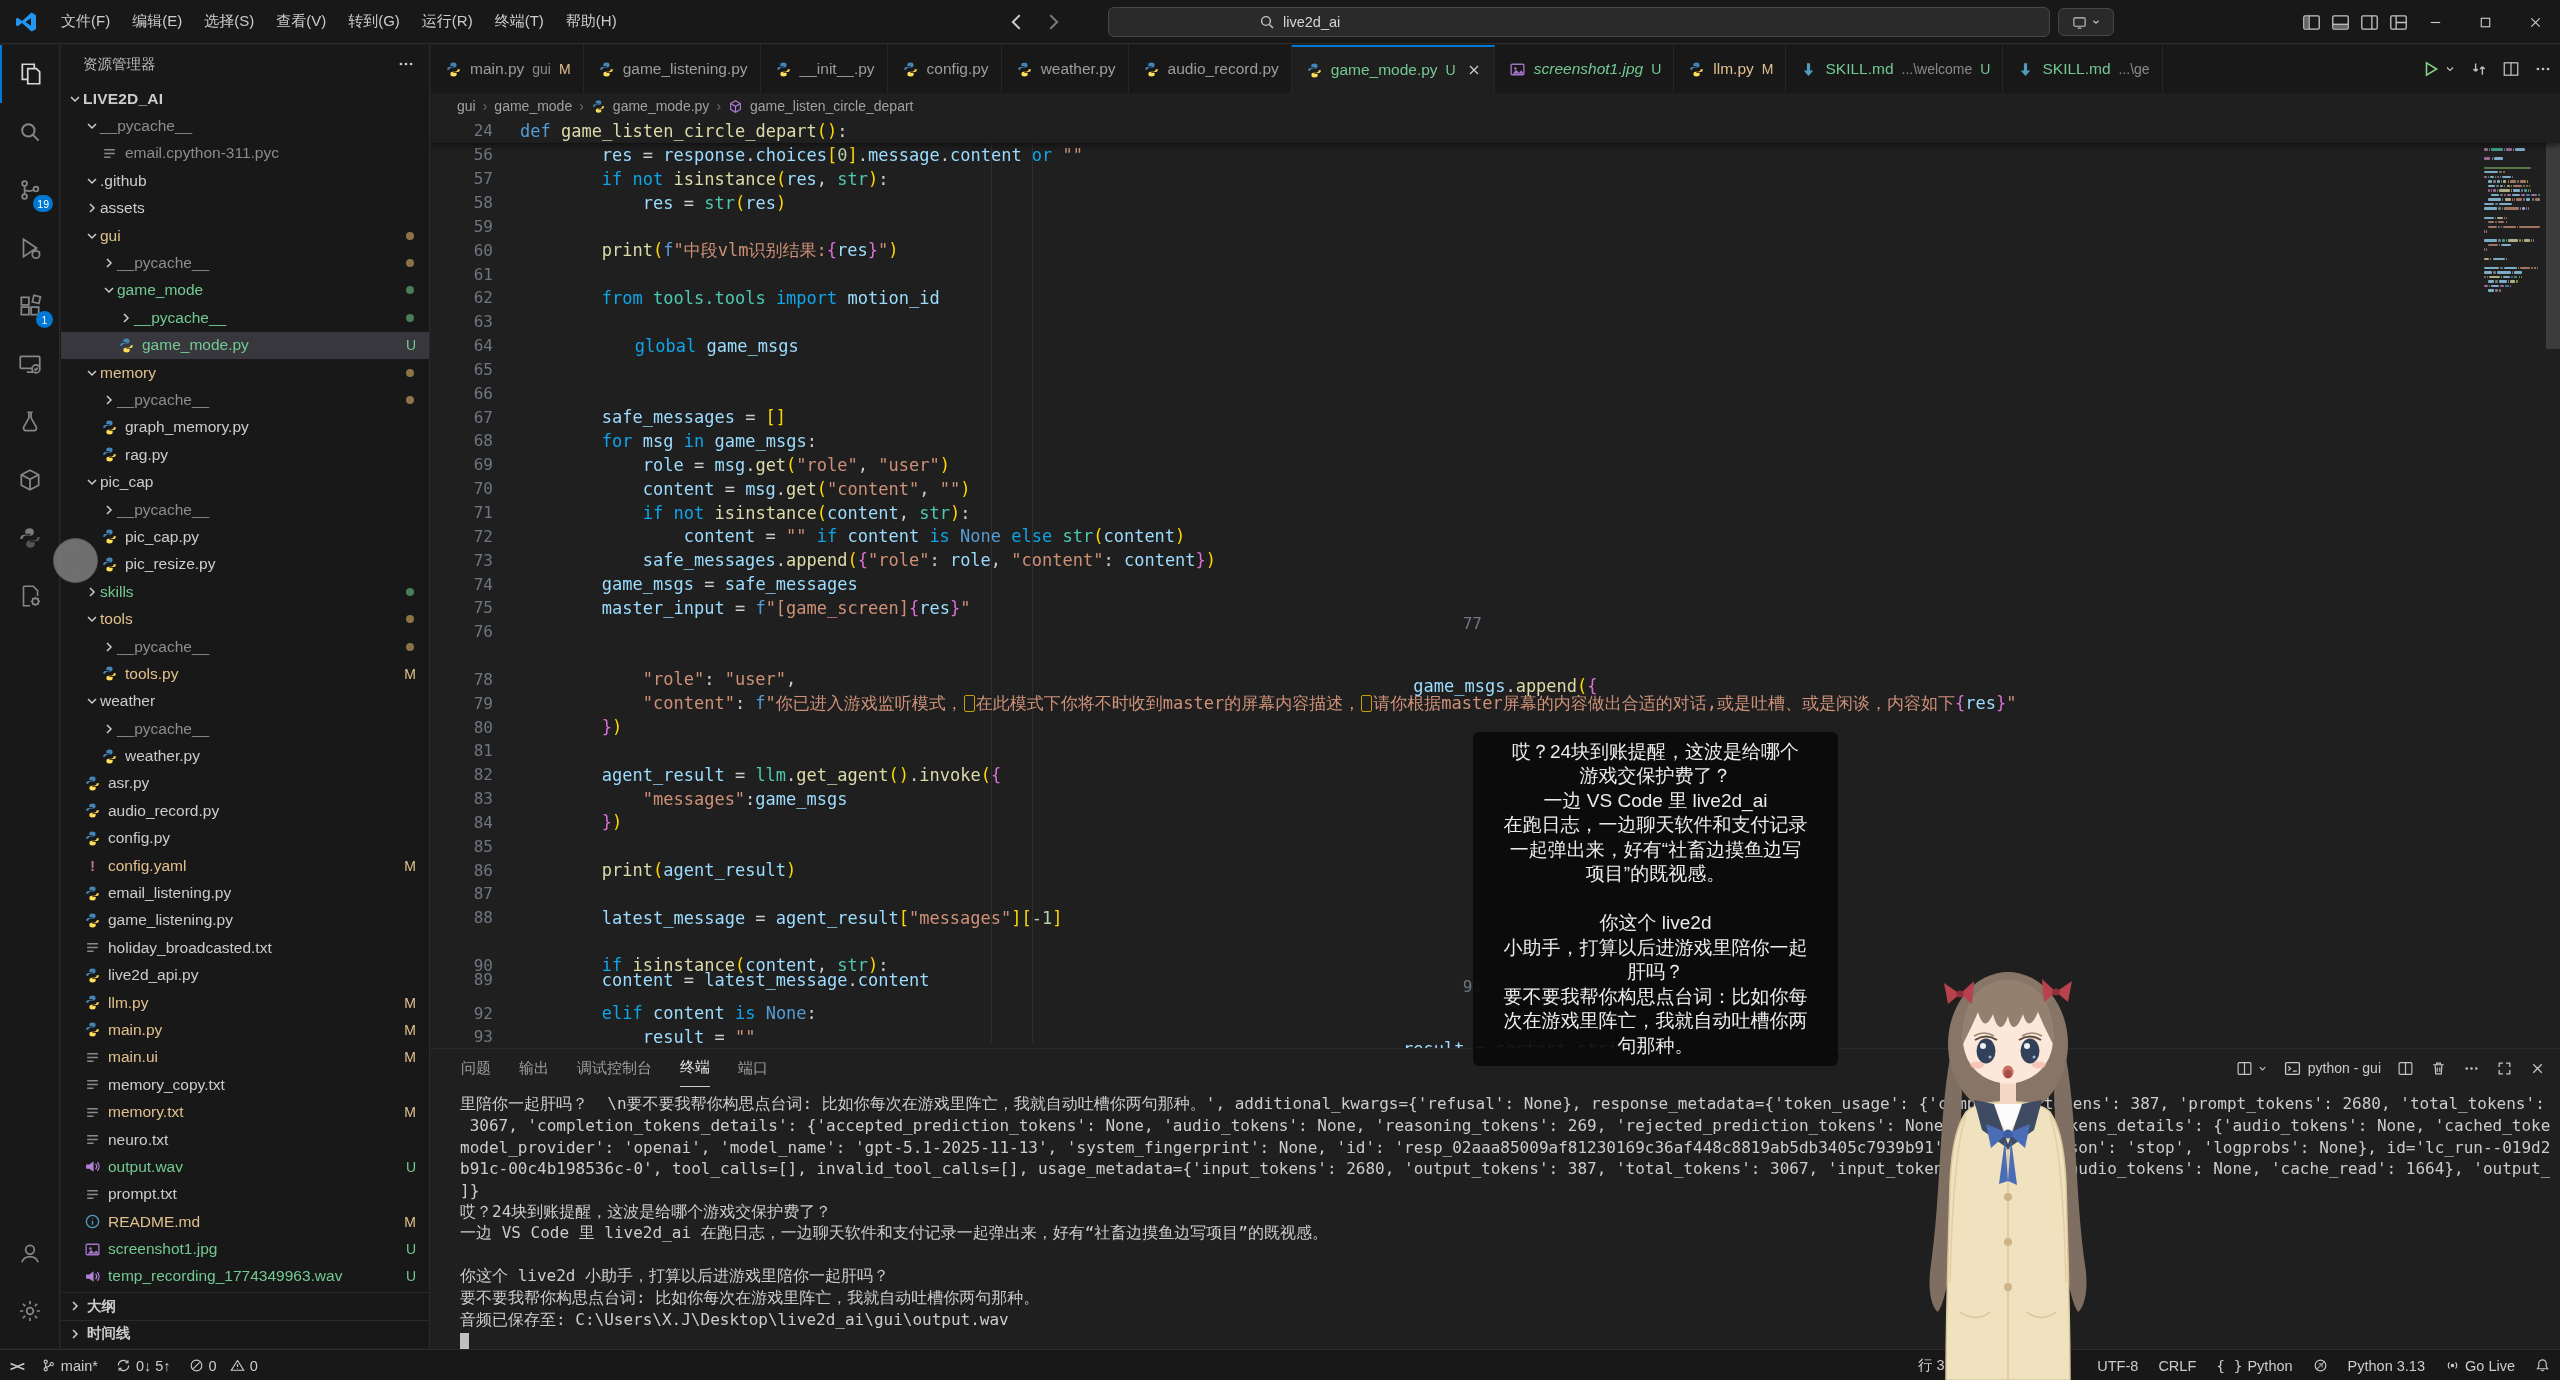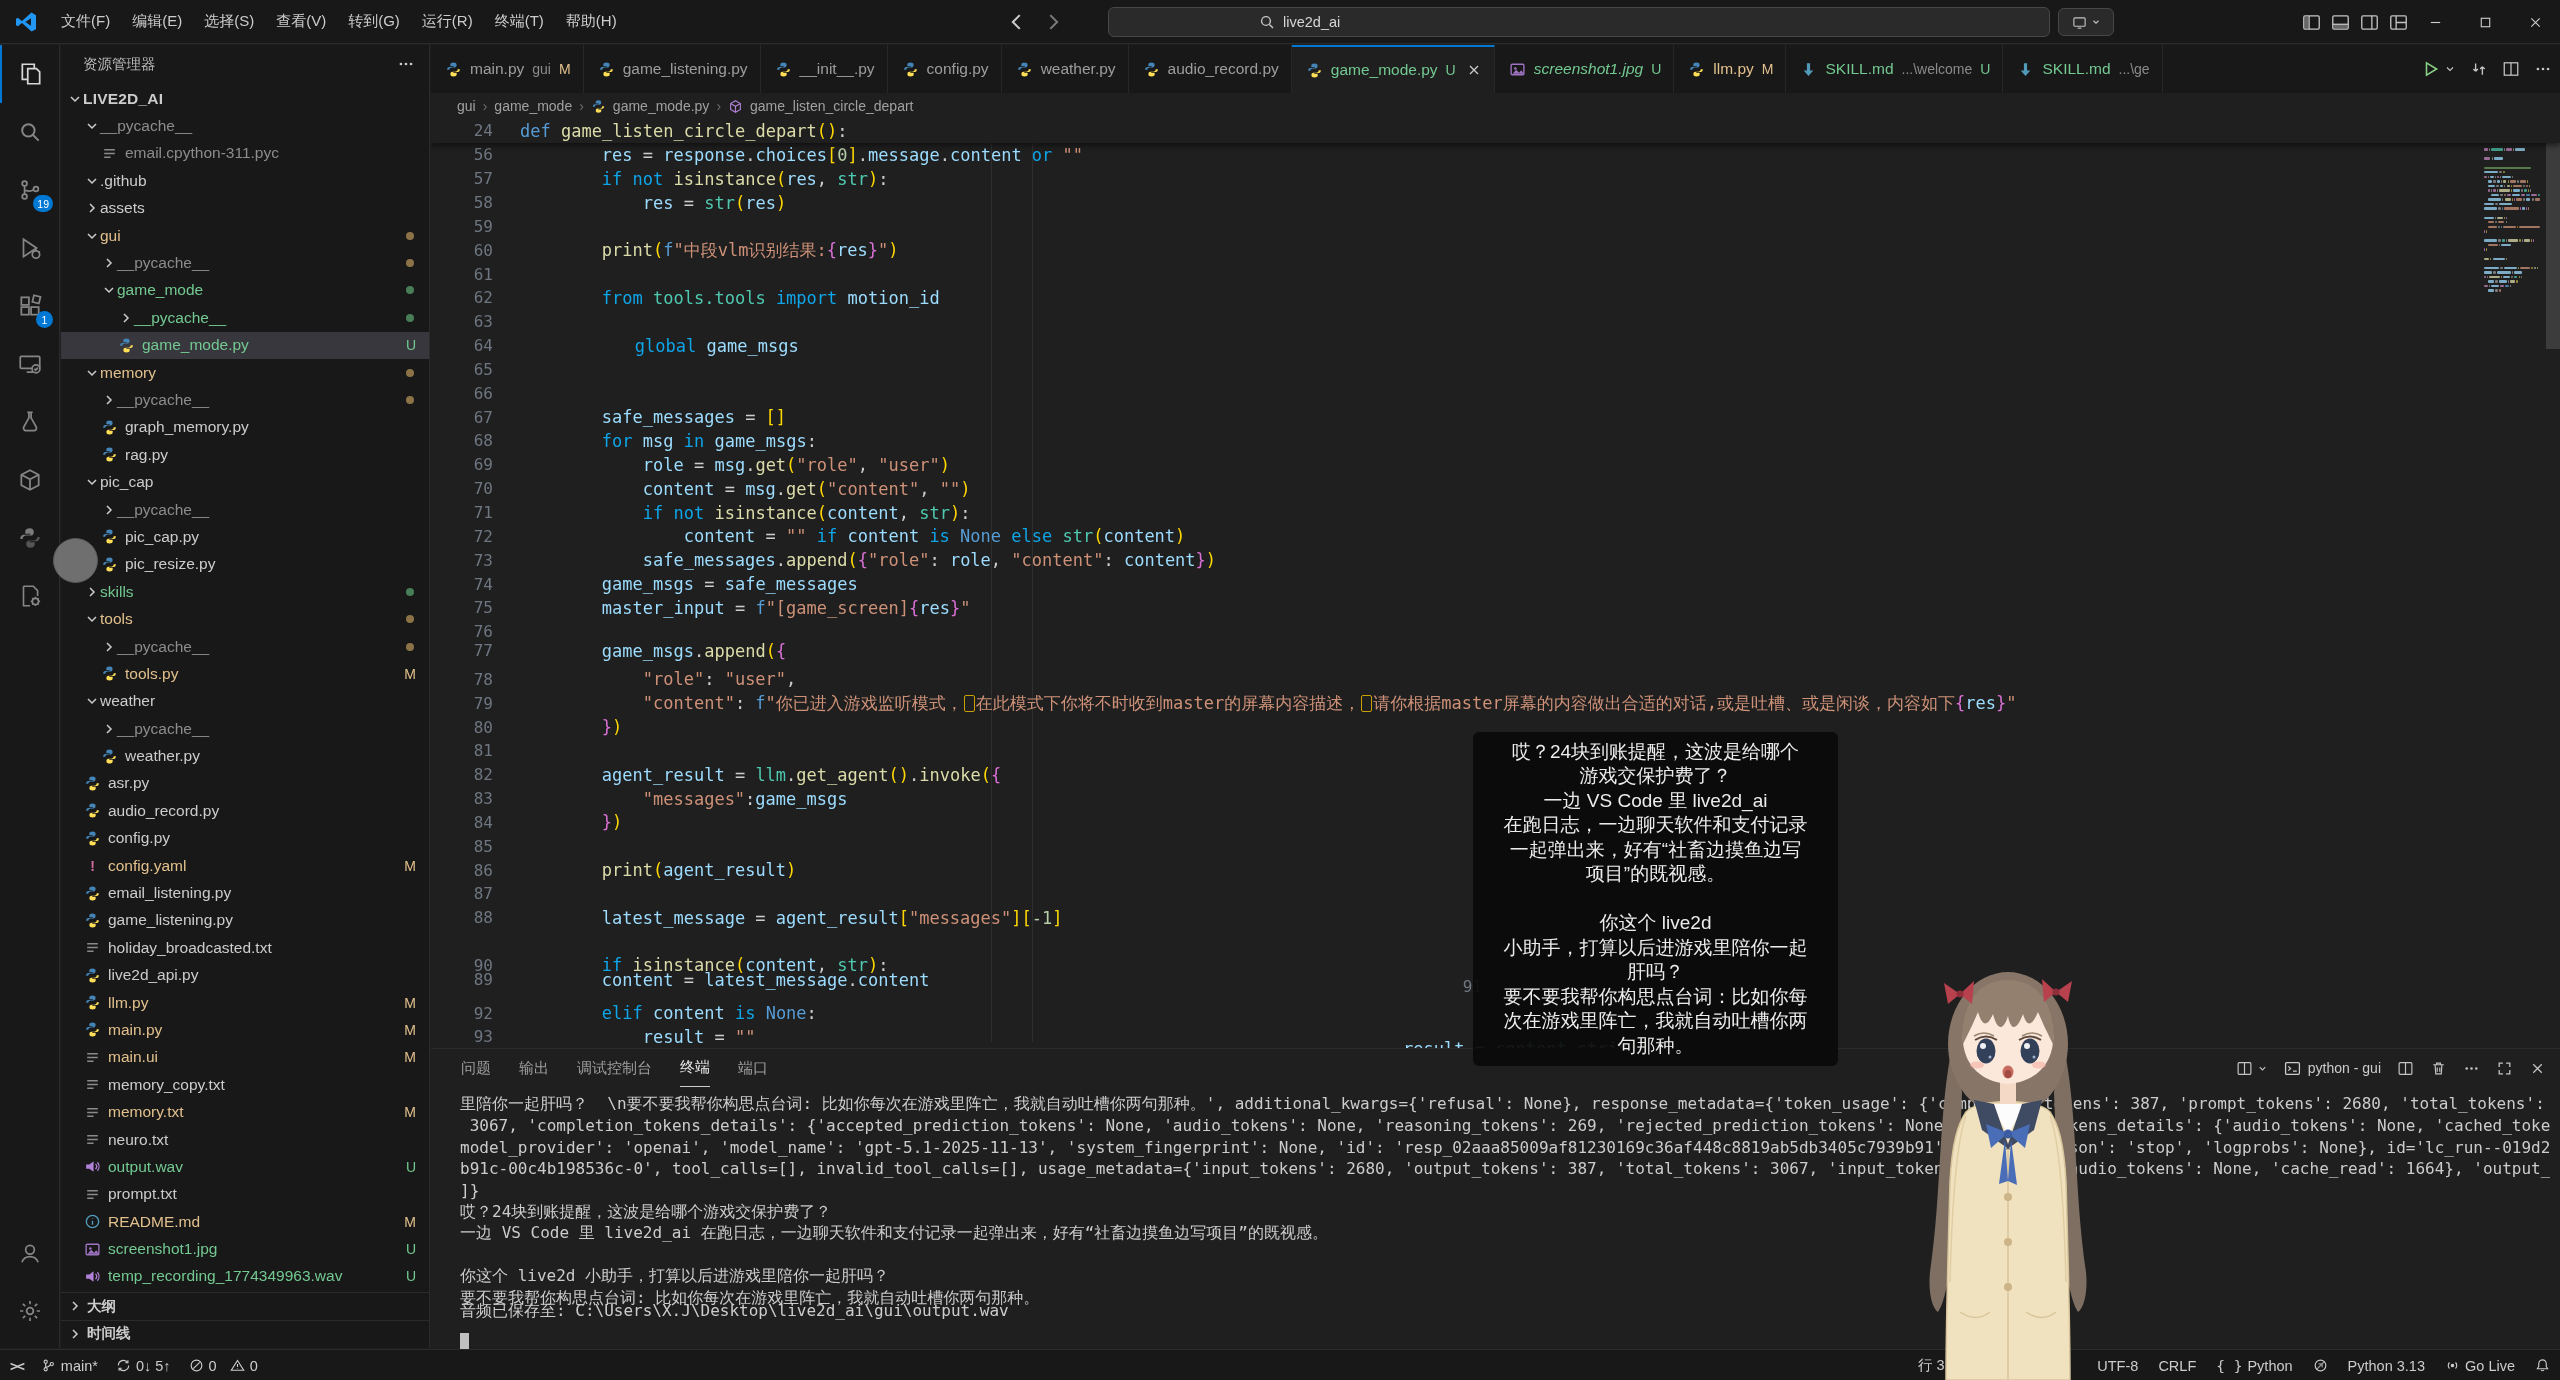--- a/index.html
+++ b/index.html
@@ -944,21 +944,21 @@
         <div class="cline" style="top: 286.24px; width: 2040px;"><span class="ln">67</span><span class="ct" style="padding-left: 81.84px;"><span class="v">safe_messages</span><span class="p"> = </span><span class="pb">[]</span></span></div>
         <div class="cline" style="top: 310.08px; width: 2040px;"><span class="ln">68</span><span class="ct" style="padding-left: 81.84px;"><span class="k">for</span><span class="p"> </span><span class="v">msg</span><span class="p"> </span><span class="k">in</span><span class="p"> </span><span class="v">game_msgs</span><span class="p">:</span></span></div>
         <div class="cline" style="top: 333.92px; width: 2040px;"><span class="ln">69</span><span class="ct" style="padding-left: 122.76px;"><span class="v">role</span><span class="p"> = </span><span class="v">msg</span><span class="p">.</span><span class="f">get</span><span class="pb">(</span><span class="s">"role"</span><span class="p">, </span><span class="s">"user"</span><span class="pb">)</span></span></div>
         <div class="cline" style="top: 357.76px; width: 2040px;"><span class="ln">70</span><span class="ct" style="padding-left: 122.76px;"><span class="v">content</span><span class="p"> = </span><span class="v">msg</span><span class="p">.</span><span class="f">get</span><span class="pb">(</span><span class="s">"content"</span><span class="p">, </span><span class="s">""</span><span class="pb">)</span></span></div>
         <div class="cline" style="top: 381.6px; width: 2040px;"><span class="ln">71</span><span class="ct" style="padding-left: 122.76px;"><span class="k">if</span><span class="p"> </span><span class="k">not</span><span class="p"> </span><span class="f">isinstance</span><span class="pb">(</span><span class="v">content</span><span class="p">, </span><span class="t">str</span><span class="pb">)</span><span class="p">:</span></span></div>
         <div class="cline" style="top: 405.44px; width: 2040px;"><span class="ln">72</span><span class="ct" style="padding-left: 163.68px;"><span class="v">content</span><span class="p"> = </span><span class="s">""</span><span class="k"> if </span><span class="v">content</span><span class="k"> is </span><span class="d">None</span><span class="k"> else </span><span class="t">str</span><span class="pb">(</span><span class="v">content</span><span class="pb">)</span></span></div>
         <div class="cline" style="top: 429.28px; width: 2040px;"><span class="ln">73</span><span class="ct" style="padding-left: 122.76px;"><span class="v">safe_messages</span><span class="p">.</span><span class="f">append</span><span class="pb">(</span><span class="fb">{</span><span class="s">"role"</span><span class="p">: </span><span class="v">role</span><span class="p">, </span><span class="s">"content"</span><span class="p">: </span><span class="v">content</span><span class="fb">}</span><span class="pb">)</span></span></div>
         <div class="cline" style="top: 453.12px; width: 2040px;"><span class="ln">74</span><span class="ct" style="padding-left: 81.84px;"><span class="v">game_msgs</span><span class="p"> = </span><span class="v">safe_messages</span></span></div>
         <div class="cline" style="top: 476.96px; width: 2040px;"><span class="ln">75</span><span class="ct" style="padding-left: 81.84px;"><span class="v">master_input</span><span class="p"> = </span><span class="d">f</span><span class="s">"[game_screen]</span><span class="fb">{</span><span class="v">res</span><span class="fb">}</span><span class="s">"</span></span></div>
         <div class="cline" style="top: 500.8px; width: 2040px;"><span class="ln">76</span><span class="ct" style="padding-left: 0px;"></span></div>
-        <div class="cline" style="top: 520px; width: 2040px;"><span class="ln">77</span><span class="ct" style="padding-left: 81.84px;"><span class="v">game_msgs</span><span class="p">.</span><span class="f">append</span><span class="pb">(</span><span class="fb">{</span></span></div>
+        <div class="cline" style="top: 495px; width: 2040px; flex-direction: column;"><span class="ln">77</span><span class="ct" style="padding-left: 81.84px;"><span class="v">game_msgs</span><span class="p">.</span><span class="f">append</span><span class="pb">(</span><span class="fb">{</span></span></div>
         <div class="cline" style="top: 548.48px; width: 2040px;"><span class="ln">78</span><span class="ct" style="padding-left: 122.76px;"><span class="s">"role"</span><span class="p">: </span><span class="s">"user"</span><span class="p">,</span></span></div>
         <div class="cline" style="top: 572.32px; width: 2040px;"><span class="ln">79</span><span class="ct" style="padding-left: 122.76px;"><span class="s">"content"</span><span class="p">: </span><span class="d">f</span><span class="s">"你已进入游戏监听模式，</span><span class="u"></span><span class="s">在此模式下你将不时收到master的屏幕内容描述，</span><span class="u"></span><span class="s">请你根据master屏幕的内容做出合适的对话,或是吐槽、或是闲谈，内容如下</span><span class="fb">{</span><span class="v">res</span><span class="fb">}</span><span class="s">"</span></span></div>
         <div class="cline" style="top: 596.16px; width: 2040px;"><span class="ln">80</span><span class="ct" style="padding-left: 81.84px;"><span class="fb">}</span><span class="pb">)</span></span></div>
         <div class="cline" style="top: 620px; width: 2040px;"><span class="ln">81</span><span class="ct" style="padding-left: 0px;"></span></div>
         <div class="cline" style="top: 643.84px; width: 2040px;"><span class="ln">82</span><span class="ct" style="padding-left: 81.84px;"><span class="v">agent_result</span><span class="p"> = </span><span class="t">llm</span><span class="p">.</span><span class="f">get_agent</span><span class="pb">()</span><span class="p">.</span><span class="f">invoke</span><span class="pb">(</span><span class="fb">{</span></span></div>
         <div class="cline" style="top: 667.68px; width: 2040px;"><span class="ln">83</span><span class="ct" style="padding-left: 122.76px;"><span class="s">"messages"</span><span class="p">:</span><span class="v">game_msgs</span></span></div>
         <div class="cline" style="top: 691.52px; width: 2040px;"><span class="ln">84</span><span class="ct" style="padding-left: 81.84px;"><span class="fb">}</span><span class="pb">)</span></span></div>
         <div class="cline" style="top: 715.36px; width: 2040px;"><span class="ln">85</span><span class="ct" style="padding-left: 0px;"></span></div>
         <div class="cline" style="top: 739.2px; width: 2040px;"><span class="ln">86</span><span class="ct" style="padding-left: 81.84px;"><span class="f">print</span><span class="pb">(</span><span class="v">agent_result</span><span class="pb">)</span></span></div>
         <div class="cline" style="top: 763.04px; width: 2040px;"><span class="ln">87</span><span class="ct" style="padding-left: 0px;"></span></div>
@@ -1234,21 +1234,21 @@
         <div class="tline" style="top: 0px;">里陪你一起肝吗？  \n要不要我帮你构思点台词: 比如你每次在游戏里阵亡，我就自动吐槽你两句那种。', additional_kwargs={'refusal': None}, response_metadata={'token_usage': {'completion_tokens': 387, 'prompt_tokens': 2680, 'total_tokens':</div>
         <div class="tline" style="top: 21.6px;"> 3067, 'completion_tokens_details': {'accepted_prediction_tokens': None, 'audio_tokens': None, 'reasoning_tokens': 269, 'rejected_prediction_tokens': None}, 'prompt_tokens_details': {'audio_tokens': None, 'cached_tokens': 1664}}, '</div>
         <div class="tline" style="top: 43.2px;">model_provider': 'openai', 'model_name': 'gpt-5.1-2025-11-13', 'system_fingerprint': None, 'id': 'resp_02aaa85009af81230169c36af448c8819ab5db3405c7939b91', 'finish_reason': 'stop', 'logprobs': None}, id='lc_run--019d2359-b792-73d3-</div>
         <div class="tline" style="top: 64.8px;">b91c-00c4b198536c-0', tool_calls=[], invalid_tool_calls=[], usage_metadata={'input_tokens': 2680, 'output_tokens': 387, 'total_tokens': 3067, 'input_token_details': {'audio_tokens': None, 'cache_read': 1664}, 'output_token_details': {'reasoning': 269}})</div>
         <div class="tline" style="top: 86.4px;">]}</div>
         <div class="tline" style="top: 108px;">哎？24块到账提醒，这波是给哪个游戏交保护费了？</div>
         <div class="tline" style="top: 129.6px;">一边 VS Code 里 live2d_ai 在跑日志，一边聊天软件和支付记录一起弹出来，好有“社畜边摸鱼边写项目”的既视感。</div>
         <div class="tline" style="top: 151.2px;"></div>
         <div class="tline" style="top: 172.8px;">你这个 live2d 小助手，打算以后进游戏里陪你一起肝吗？</div>
         <div class="tline" style="top: 194.4px;">要不要我帮你构思点台词: 比如你每次在游戏里阵亡，我就自动吐槽你两句那种。</div>
-        <div class="tline" style="top: 207px;">音频已保存至: C:\Users\X.J\Desktop\live2d_ai\gui\output.wav</div>
+        <div class="tline" style="top: 216px;">音频已保存至: C:\Users\X.J\Desktop\live2d_ai\gui\output.wav</div>
         <div class="tline" style="top: 237.6px;"><span class="cursor"></span></div>
       </div>
   </div>
 
   <footer id="statusbar">
     <div id="sb-left">
       <span class="sb-item" id="remote-ind">&gt;&lt;</span>
       <span class="sb-item">
         <span class="ico">
             <svg viewBox="0 0 16 16" fill="none" stroke="currentColor" stroke-width="1.2">

